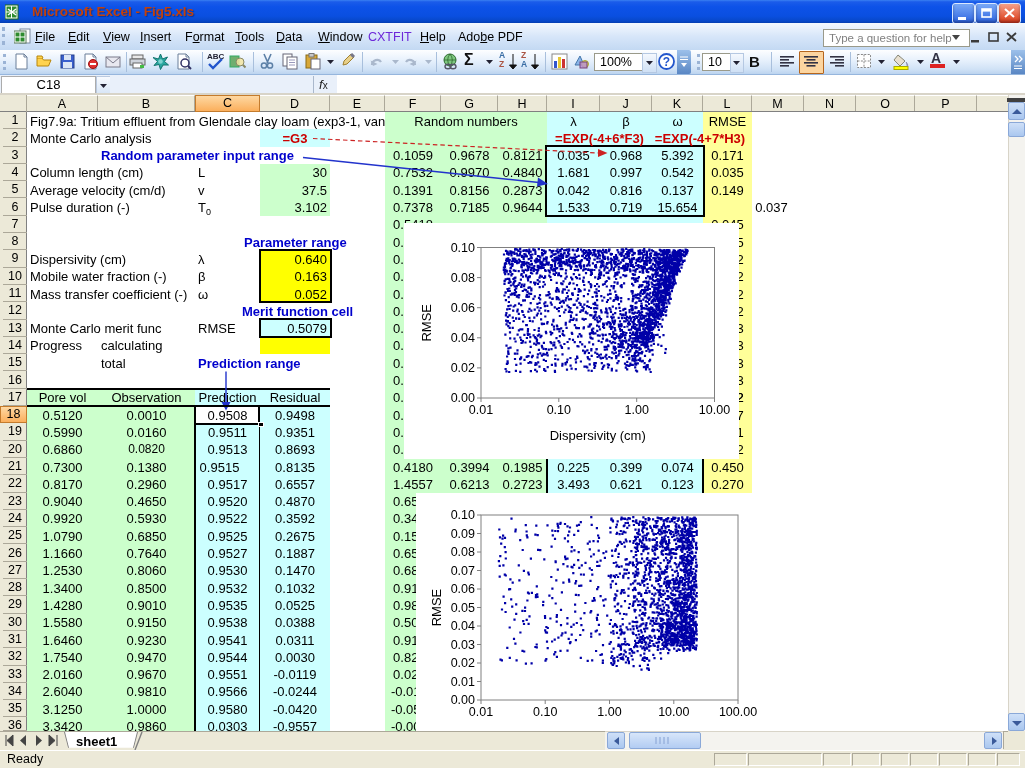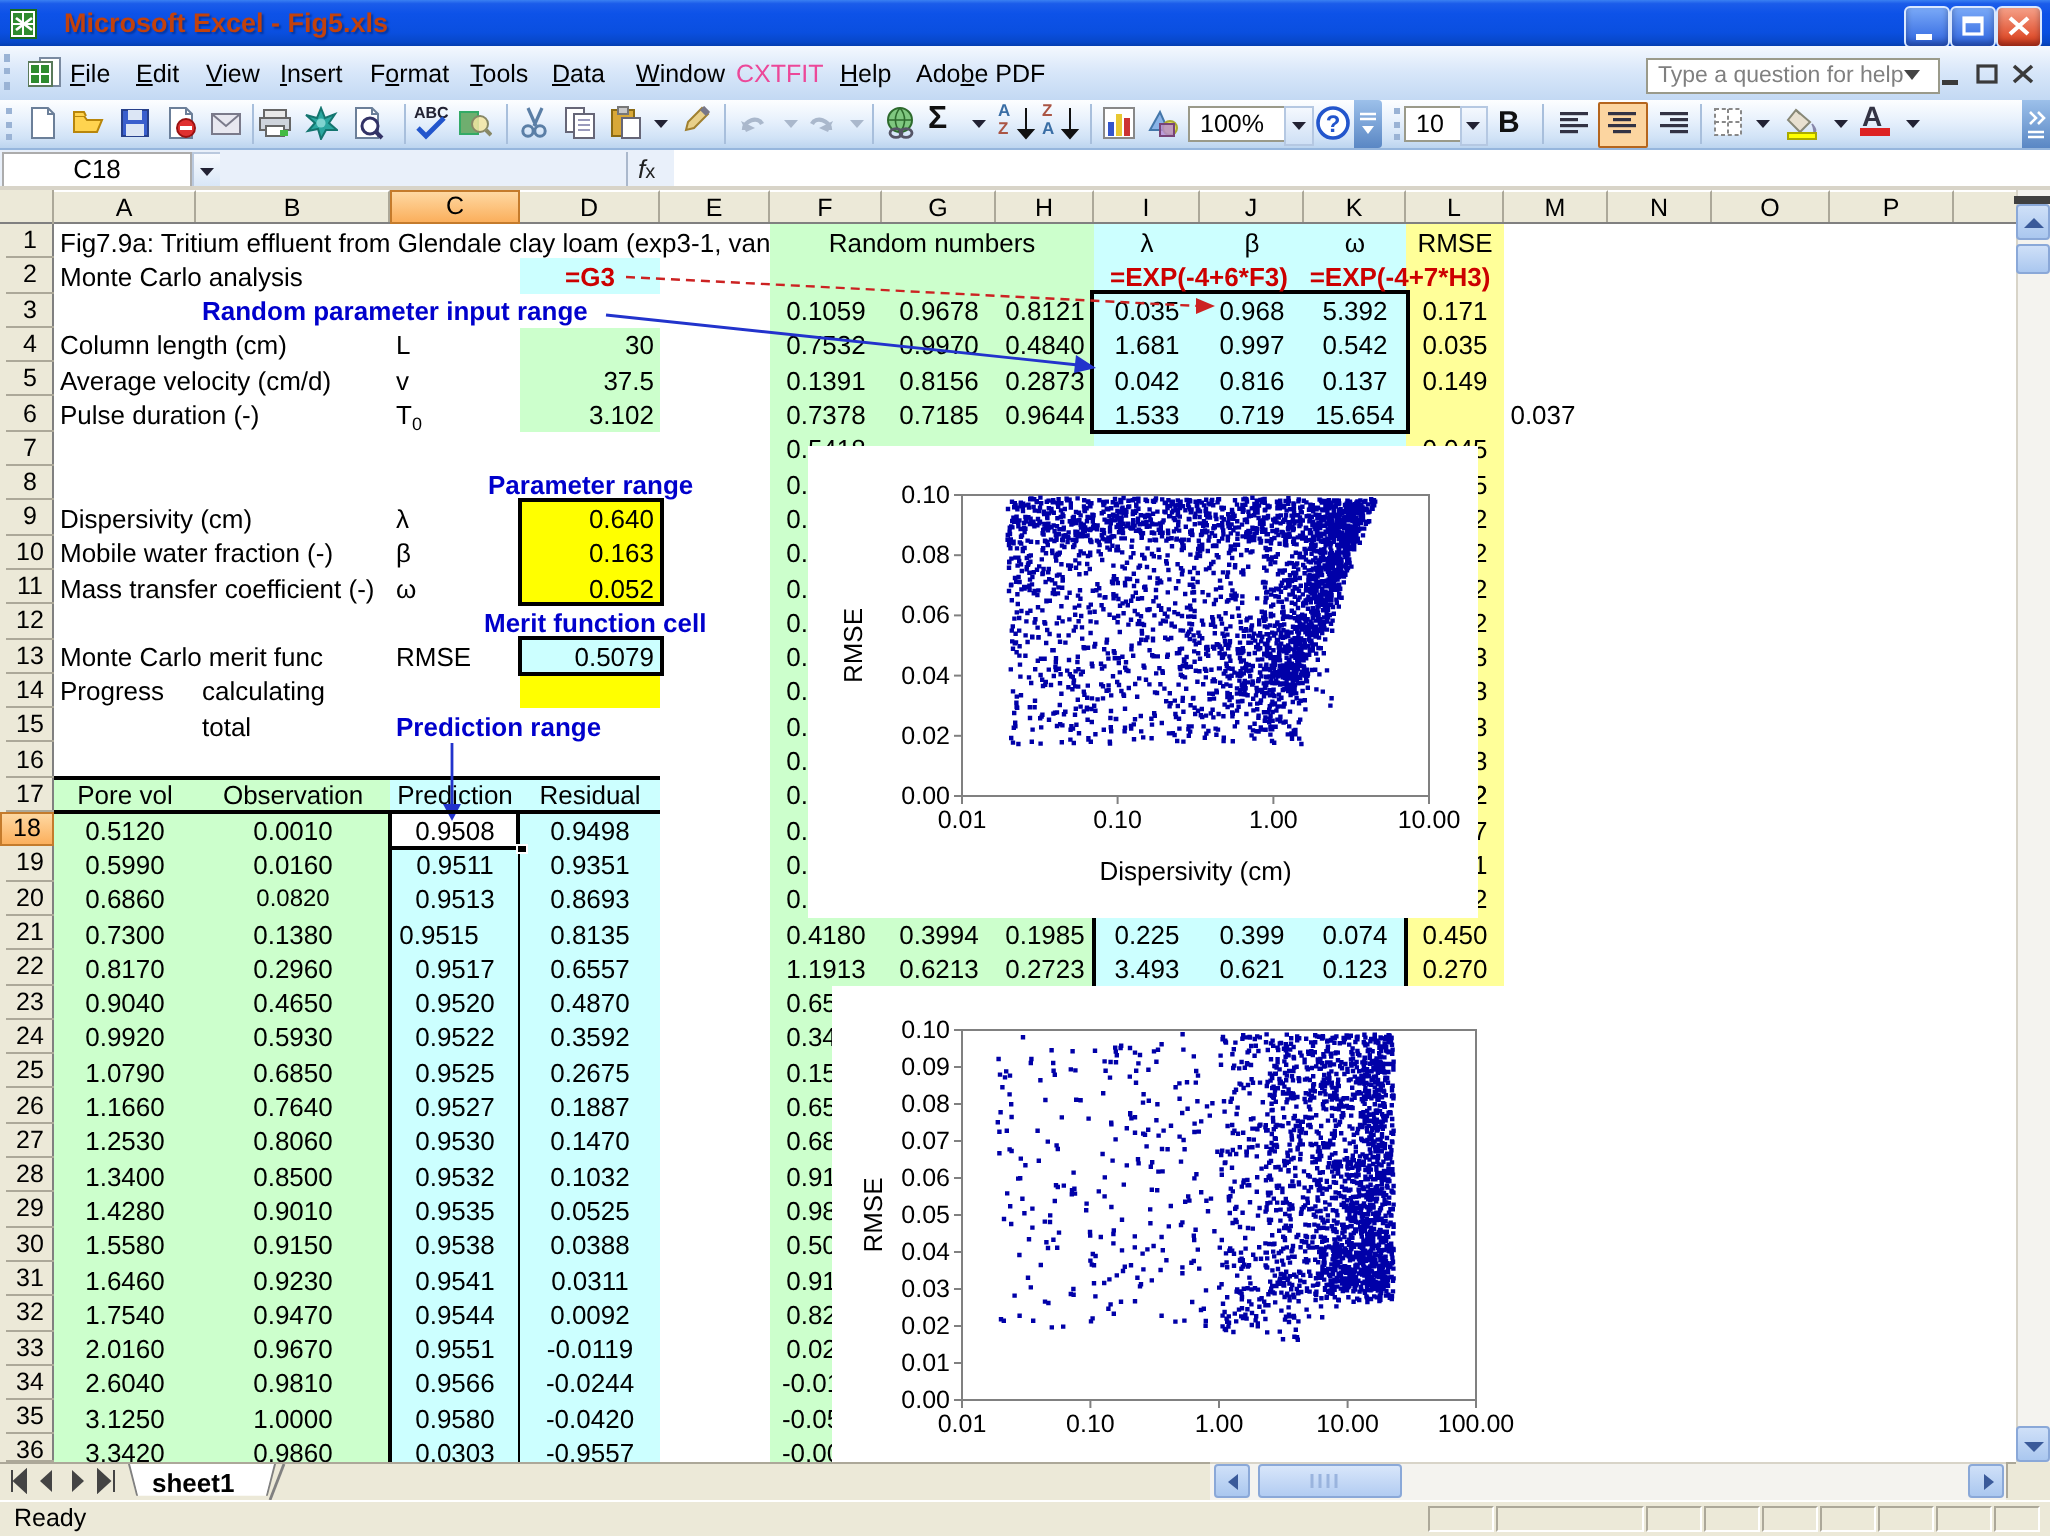--- a/index.html
+++ b/index.html
@@ -35,21 +35,21 @@
       <rect x="6.5" y="9.5" width="4" height="4" fill="#2e8b2e"></rect>
     </svg>
 <div style="position:absolute;left:35.0px;top:29.0px;height:17px;line-height:17px;font-size:13px;white-space:nowrap;font-size:12.5px;color:#000;"><u>F</u>ile</div>
 <div style="position:absolute;left:68.0px;top:29.0px;height:17px;line-height:17px;font-size:13px;white-space:nowrap;font-size:12.5px;color:#000;"><u>E</u>dit</div>
 <div style="position:absolute;left:103.0px;top:29.0px;height:17px;line-height:17px;font-size:13px;white-space:nowrap;font-size:12.5px;color:#000;"><u>V</u>iew</div>
 <div style="position:absolute;left:140.0px;top:29.0px;height:17px;line-height:17px;font-size:13px;white-space:nowrap;font-size:12.5px;color:#000;"><u>I</u>nsert</div>
 <div style="position:absolute;left:185.0px;top:29.0px;height:17px;line-height:17px;font-size:13px;white-space:nowrap;font-size:12.5px;color:#000;">F<u>o</u>rmat</div>
 <div style="position:absolute;left:235.0px;top:29.0px;height:17px;line-height:17px;font-size:13px;white-space:nowrap;font-size:12.5px;color:#000;"><u>T</u>ools</div>
 <div style="position:absolute;left:276.0px;top:29.0px;height:17px;line-height:17px;font-size:13px;white-space:nowrap;font-size:12.5px;color:#000;"><u>D</u>ata</div>
 <div style="position:absolute;left:318.0px;top:29.0px;height:17px;line-height:17px;font-size:13px;white-space:nowrap;font-size:12.5px;color:#000;"><u>W</u>indow</div>
-<div style="position:absolute;left:368.0px;top:29.0px;height:17px;line-height:17px;font-size:13px;white-space:nowrap;font-size:12.5px;color:#ec4899;">CXTFIT</div>
+<div style="position:absolute;left:368.0px;top:29.0px;height:17px;line-height:17px;font-size:13px;white-space:nowrap;font-size:12.5px;color:#6d28d9;">CXTFIT</div>
 <div style="position:absolute;left:420.0px;top:29.0px;height:17px;line-height:17px;font-size:13px;white-space:nowrap;font-size:12.5px;color:#000;"><u>H</u>elp</div>
 <div style="position:absolute;left:458.0px;top:29.0px;height:17px;line-height:17px;font-size:13px;white-space:nowrap;font-size:12.5px;color:#000;">Ado<u>b</u>e PDF</div>
 <div style="position:absolute;left:823px;top:29px;width:140px;height:16px;background:#fff;border:1px solid #9a9a8a;font-size:11.5px;color:#808080;line-height:16px;padding-left:5px;overflow:hidden;white-space:nowrap">Type a question for help</div>
 <svg style="position:absolute;left:950px;top:31px" width="12" height="12">
       <path d="M2 4l4 5 4-5z" fill="#444"></path>
     </svg>
 <svg style="position:absolute;left:970px;top:31px" width="55" height="14">
       <rect x="1" y="9" width="8" height="2.5" fill="#3a3a3a"></rect>
       <rect x="19" y="2" width="9" height="8" fill="none" stroke="#3a3a3a" stroke-width="1.6"></rect>
       <path d="M37 2l9 8M46 2l-9 8" stroke="#3a3a3a" stroke-width="1.8"></path>
@@ -481,21 +481,21 @@
 <div style="position:absolute;left:98.0px;top:614.2px;height:17px;line-height:17px;font-size:13px;white-space:nowrap;width:97.0px;text-align:center;">0.9150</div>
 <div style="position:absolute;left:195.0px;top:614.2px;height:17px;line-height:17px;font-size:13px;white-space:nowrap;width:65.0px;text-align:center;">0.9538</div>
 <div style="position:absolute;left:260.0px;top:614.2px;height:17px;line-height:17px;font-size:13px;white-space:nowrap;width:70.0px;text-align:center;">0.0388</div>
 <div style="position:absolute;left:27.0px;top:631.5px;height:17px;line-height:17px;font-size:13px;white-space:nowrap;width:71.0px;text-align:center;">1.6460</div>
 <div style="position:absolute;left:98.0px;top:631.5px;height:17px;line-height:17px;font-size:13px;white-space:nowrap;width:97.0px;text-align:center;">0.9230</div>
 <div style="position:absolute;left:195.0px;top:631.5px;height:17px;line-height:17px;font-size:13px;white-space:nowrap;width:65.0px;text-align:center;">0.9541</div>
 <div style="position:absolute;left:260.0px;top:631.5px;height:17px;line-height:17px;font-size:13px;white-space:nowrap;width:70.0px;text-align:center;">0.0311</div>
 <div style="position:absolute;left:27.0px;top:648.8px;height:17px;line-height:17px;font-size:13px;white-space:nowrap;width:71.0px;text-align:center;">1.7540</div>
 <div style="position:absolute;left:98.0px;top:648.8px;height:17px;line-height:17px;font-size:13px;white-space:nowrap;width:97.0px;text-align:center;">0.9470</div>
 <div style="position:absolute;left:195.0px;top:648.8px;height:17px;line-height:17px;font-size:13px;white-space:nowrap;width:65.0px;text-align:center;">0.9544</div>
-<div style="position:absolute;left:260.0px;top:648.8px;height:17px;line-height:17px;font-size:13px;white-space:nowrap;width:70.0px;text-align:center;">0.0092</div>
+<div style="position:absolute;left:260.0px;top:648.8px;height:17px;line-height:17px;font-size:13px;white-space:nowrap;width:70.0px;text-align:center;">0.0030</div>
 <div style="position:absolute;left:27.0px;top:666.1px;height:17px;line-height:17px;font-size:13px;white-space:nowrap;width:71.0px;text-align:center;">2.0160</div>
 <div style="position:absolute;left:98.0px;top:666.1px;height:17px;line-height:17px;font-size:13px;white-space:nowrap;width:97.0px;text-align:center;">0.9670</div>
 <div style="position:absolute;left:195.0px;top:666.1px;height:17px;line-height:17px;font-size:13px;white-space:nowrap;width:65.0px;text-align:center;">0.9551</div>
 <div style="position:absolute;left:260.0px;top:666.1px;height:17px;line-height:17px;font-size:13px;white-space:nowrap;width:70.0px;text-align:center;">-0.0119</div>
 <div style="position:absolute;left:27.0px;top:683.4px;height:17px;line-height:17px;font-size:13px;white-space:nowrap;width:71.0px;text-align:center;">2.6040</div>
 <div style="position:absolute;left:98.0px;top:683.4px;height:17px;line-height:17px;font-size:13px;white-space:nowrap;width:97.0px;text-align:center;">0.9810</div>
 <div style="position:absolute;left:195.0px;top:683.4px;height:17px;line-height:17px;font-size:13px;white-space:nowrap;width:65.0px;text-align:center;">0.9566</div>
 <div style="position:absolute;left:260.0px;top:683.4px;height:17px;line-height:17px;font-size:13px;white-space:nowrap;width:70.0px;text-align:center;">-0.0244</div>
 <div style="position:absolute;left:27.0px;top:700.7px;height:17px;line-height:17px;font-size:13px;white-space:nowrap;width:71.0px;text-align:center;">3.1250</div>
 <div style="position:absolute;left:98.0px;top:700.7px;height:17px;line-height:17px;font-size:13px;white-space:nowrap;width:97.0px;text-align:center;">1.0000</div>
@@ -505,21 +505,21 @@
 <div style="position:absolute;left:98.0px;top:718.0px;height:17px;line-height:17px;font-size:13px;white-space:nowrap;width:97.0px;text-align:center;">0.9860</div>
 <div style="position:absolute;left:195.0px;top:718.0px;height:17px;line-height:17px;font-size:13px;white-space:nowrap;width:65.0px;text-align:center;">0.0303</div>
 <div style="position:absolute;left:260.0px;top:718.0px;height:17px;line-height:17px;font-size:13px;white-space:nowrap;width:70.0px;text-align:center;">-0.9557</div>
 <div style="position:absolute;left:385.0px;top:458.5px;height:17px;line-height:17px;font-size:13px;white-space:nowrap;width:56.0px;text-align:center;">0.4180</div>
 <div style="position:absolute;left:441.0px;top:458.5px;height:17px;line-height:17px;font-size:13px;white-space:nowrap;width:57.0px;text-align:center;">0.3994</div>
 <div style="position:absolute;left:498.0px;top:458.5px;height:17px;line-height:17px;font-size:13px;white-space:nowrap;width:49.0px;text-align:center;">0.1985</div>
 <div style="position:absolute;left:547.0px;top:458.5px;height:17px;line-height:17px;font-size:13px;white-space:nowrap;width:53.0px;text-align:center;">0.225</div>
 <div style="position:absolute;left:600.0px;top:458.5px;height:17px;line-height:17px;font-size:13px;white-space:nowrap;width:52.0px;text-align:center;">0.399</div>
 <div style="position:absolute;left:652.0px;top:458.5px;height:17px;line-height:17px;font-size:13px;white-space:nowrap;width:51.0px;text-align:center;">0.074</div>
 <div style="position:absolute;left:703.0px;top:458.5px;height:17px;line-height:17px;font-size:13px;white-space:nowrap;width:49.0px;text-align:center;">0.450</div>
-<div style="position:absolute;left:385.0px;top:475.8px;height:17px;line-height:17px;font-size:13px;white-space:nowrap;width:56.0px;text-align:center;">1.1913</div>
+<div style="position:absolute;left:385.0px;top:475.8px;height:17px;line-height:17px;font-size:13px;white-space:nowrap;width:56.0px;text-align:center;">1.4557</div>
 <div style="position:absolute;left:441.0px;top:475.8px;height:17px;line-height:17px;font-size:13px;white-space:nowrap;width:57.0px;text-align:center;">0.6213</div>
 <div style="position:absolute;left:498.0px;top:475.8px;height:17px;line-height:17px;font-size:13px;white-space:nowrap;width:49.0px;text-align:center;">0.2723</div>
 <div style="position:absolute;left:547.0px;top:475.8px;height:17px;line-height:17px;font-size:13px;white-space:nowrap;width:53.0px;text-align:center;">3.493</div>
 <div style="position:absolute;left:600.0px;top:475.8px;height:17px;line-height:17px;font-size:13px;white-space:nowrap;width:52.0px;text-align:center;">0.621</div>
 <div style="position:absolute;left:652.0px;top:475.8px;height:17px;line-height:17px;font-size:13px;white-space:nowrap;width:51.0px;text-align:center;">0.123</div>
 <div style="position:absolute;left:703.0px;top:475.8px;height:17px;line-height:17px;font-size:13px;white-space:nowrap;width:49.0px;text-align:center;">0.270</div>
 <div style="position:absolute;left:385.0px;top:493.1px;height:17px;line-height:17px;font-size:13px;white-space:nowrap;width:56.0px;text-align:center;">0.6512</div>
 <div style="position:absolute;left:385.0px;top:510.4px;height:17px;line-height:17px;font-size:13px;white-space:nowrap;width:56.0px;text-align:center;">0.3448</div>
 <div style="position:absolute;left:385.0px;top:527.7px;height:17px;line-height:17px;font-size:13px;white-space:nowrap;width:56.0px;text-align:center;">0.1519</div>
 <div style="position:absolute;left:385.0px;top:545.0px;height:17px;line-height:17px;font-size:13px;white-space:nowrap;width:56.0px;text-align:center;">0.6581</div>

